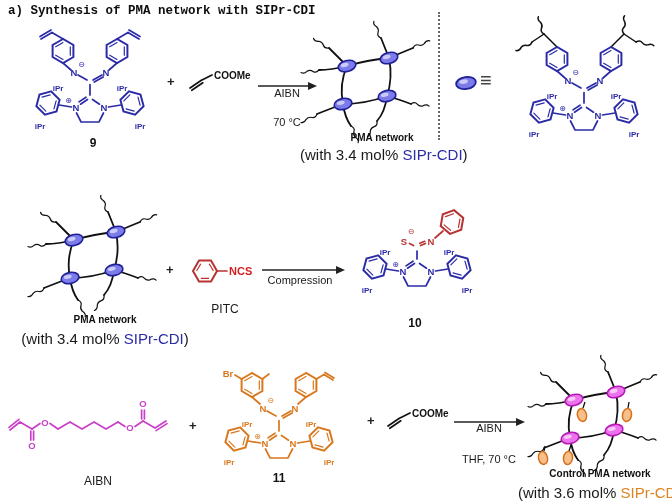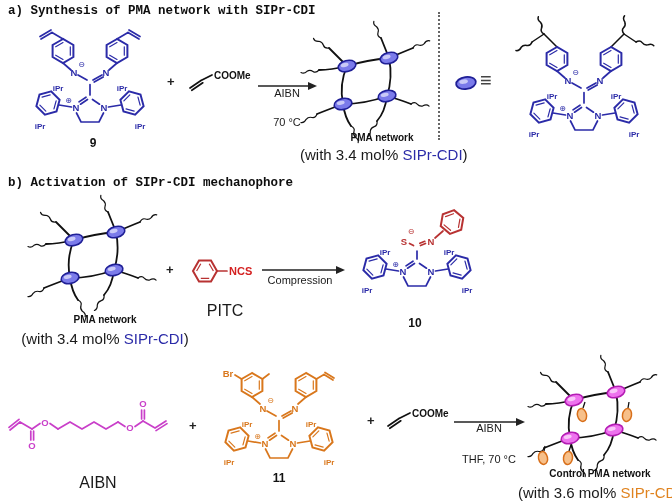--- a/index.html
+++ b/index.html
@@ -4,21 +4,21 @@
 <style>
   html,body{margin:0;padding:0;}
   .page{position:relative;width:672px;height:504px;background:#ffffff;overflow:hidden;
         font-family:"Liberation Sans","DejaVu Sans",sans-serif;color:#111;}
   .abs{position:absolute;}
   .ptitle{font-weight:bold;font-size:12.5px;color:#0d0d0d;white-space:nowrap;font-family:Liberation Mono, monospace;}
   .plus{font-size:13px;font-weight:bold;color:#222;}
   .cname{font-weight:bold;font-size:10px;text-align:center;white-space:nowrap;}
   .note{font-size:15px;text-align:center;white-space:nowrap;color:#1a1a1a;}
   .cond{font-size:11px;text-align:center;white-space:nowrap;color:#1a1a1a;margin-top:24px;}
-  .lbl{font-size:16px;text-align:center;white-space:nowrap;color:#1a1a1a;}
+  .lbl{font-size:12px;text-align:center;white-space:nowrap;color:#1a1a1a;}
   .equiv{font-size:20px;font-weight:bold;color:#444;line-height:1;}
   .divider{border-left:2px dotted #666;width:0;}
   svg{display:block;overflow:visible;}
   svg text{font-family:"Liberation Sans","DejaVu Sans",sans-serif;}
   .blue{color:#2b2ba8;}
   .orange{color:#d9771c;}
   .redring{color:#b83232;}
   .mag{color:#c93fc9;}
   .net-blue{--nf:#7b7bea;--ns:#1f1f96;}
   .net-pink{--nf:#ee72ee;--ns:#b31cb3;}
@@ -140,21 +140,20 @@
         <use href="#squig" transform="translate(138,40) rotate(20)"></use>
       </g>
       <path d="M67,76 L59,69 M105,76 L113,69" stroke="currentColor" stroke-width="1.7" fill="none"></path>
       <use href="#hex" transform="translate(59,57)"></use>
       <use href="#hex" transform="translate(113,57)"></use>
       <use href="#amidinate" transform="translate(86,88)"></use>
       <use href="#sipr-bottom" transform="translate(86,104)"></use>
     </g>
   </svg>
 
-  <div class="abs ptitle" style="left:8px;top:176px;">b) Activation of SIPr-CDI mechanophore</div>
 
   <svg class="abs net-blue" style="left:22px;top:200px;" width="135" height="122" viewBox="0 0 135 122">
     <use href="#network-core"></use>
   </svg>
   <div class="abs cname" style="left:35px;top:314px;width:140px;">PMA network</div>
   <div class="abs note" style="left:20px;top:330px;width:170px;"><span>(with 3.4 mol% </span><span class="cdi-blue">SIPr-CDI</span><span>)</span></div>
 
   <div class="abs plus" style="left:166px;top:262px;">+</div>
 
   <svg class="abs redring" style="left:182px;top:246px;" width="94" height="48" viewBox="0 0 94 48">

